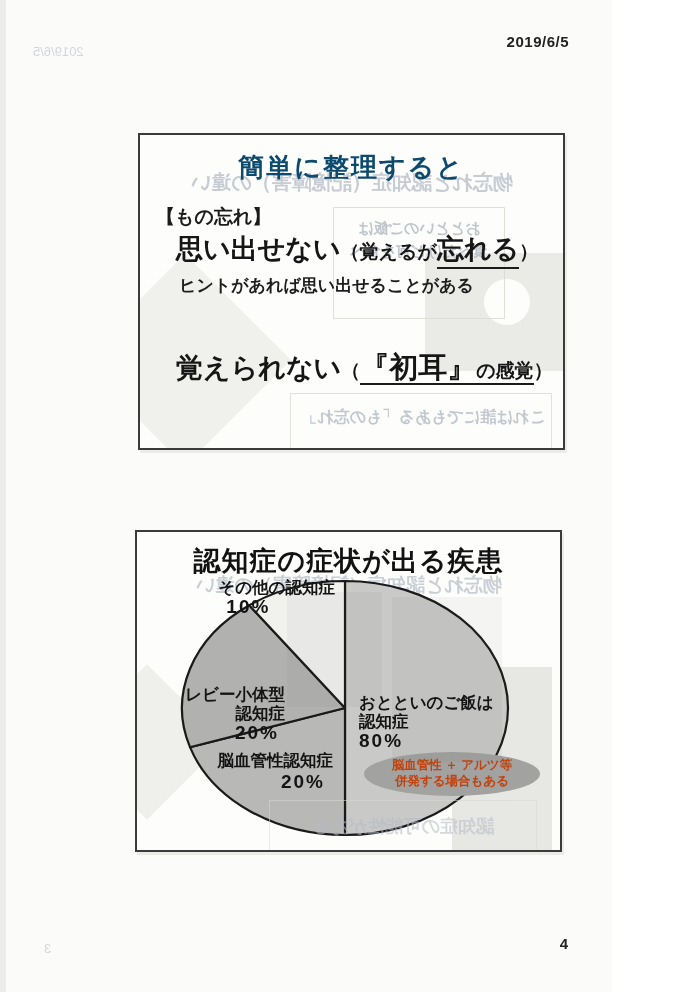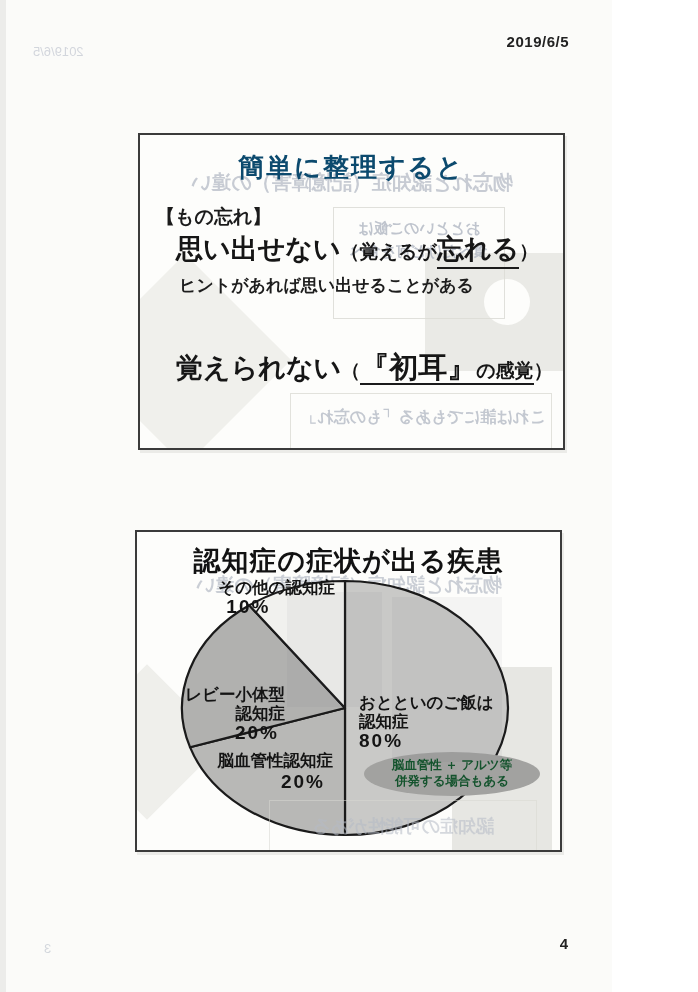--- a/index.html
+++ b/index.html
@@ -53,21 +53,21 @@
   .pie-svg { position:absolute; left:0; top:0; }
   .plabel { position:absolute; font-weight:700; color:#141414; font-size:16.5px; line-height:19px; white-space:nowrap; }
   .plabel .pct { font-size:19px; letter-spacing:2px; }
   .pl-other { top:46px; right:225px; }
   .pl-other .pct { margin-right:4px;margin-left:8px; }
   .pl-lewy { top:126px; right:275px; text-align:right;margin-top:27px; }
   .pl-lewy .pct { margin-right:6px; }
   .pl-alz { top:161px; left:222px; text-align:left; }
   .pl-vasc { top:219px; right:227px; text-align:right; }
   .pl-vasc .pct { margin-right:8px; line-height:23px; }
-  .callout-text { position:absolute; left:228px; top:225px; width:174px; text-align:center; font-size:12.5px; font-weight:700; color:#14532d; line-height:16px; }
+  .callout-text { position:absolute; left:228px; top:225px; width:174px; text-align:center; font-size:12.5px; font-weight:700; color:#c2410c; line-height:16px; }
 </style>
 </head>
 <body>
 
 <div class="page">
   <div class="scan-edge"></div>
   <div class="crease"></div>
 
   <div class="date">2019/6/5</div>
   <div class="pageno">4</div>

